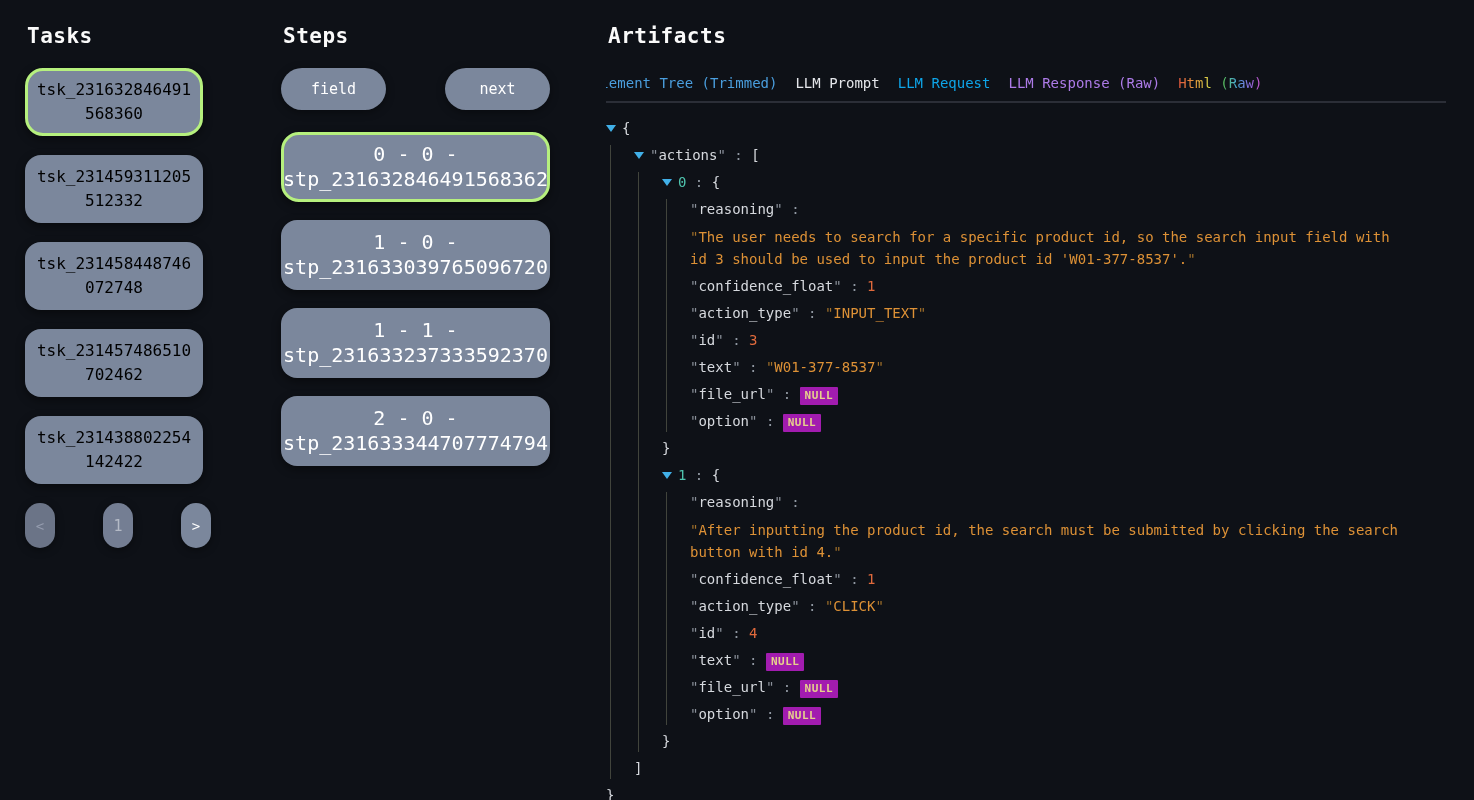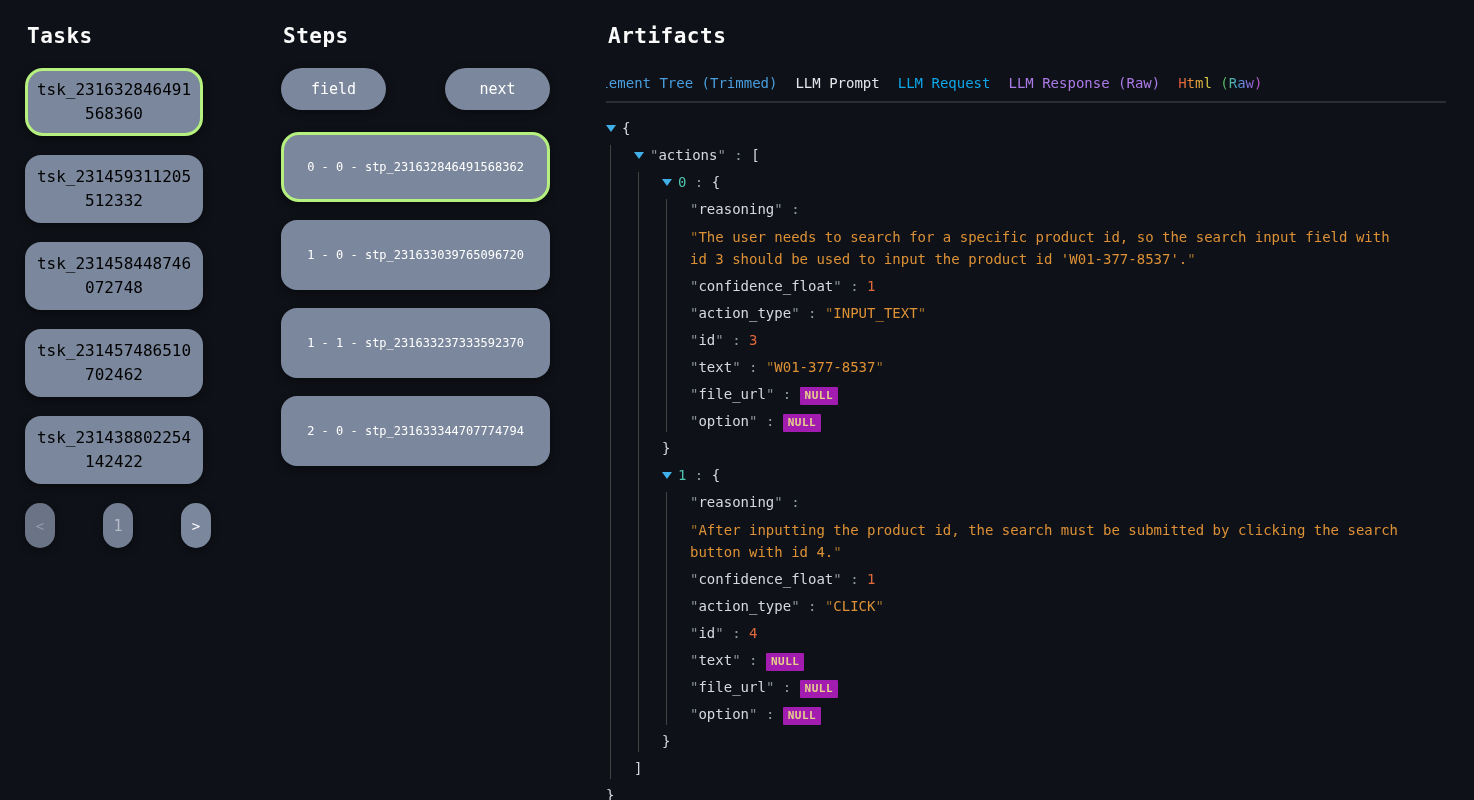--- a/index.html
+++ b/index.html
@@ -40,21 +40,21 @@
   .prevnext{ display:flex; justify-content:space-between; margin-bottom:22px; }
   .pn-btn{
     width:105px; height:42px; border:none; border-radius:21px; cursor:pointer;
     background:#7b879c; color:#fff; font-family:inherit; font-size:15px;
     box-shadow:0 2px 8px rgba(0,0,0,.4);
   }
   .step-btn{
     display:flex; align-items:center; justify-content:center;
     width:269px; min-height:70px; margin-bottom:18px;
     background:#7b879c; color:#fff; border:none; border-radius:16px;
-    padding:10px; font-family:inherit; font-size:12px; line-height:25px;
+    padding:10px; font-family:inherit; font-size:20px; line-height:25px;
     text-align:center; cursor:pointer; box-shadow:0 3px 10px rgba(0,0,0,.45);
   }
   .step-btn.selected{ border:3px solid #b6f07e; border-radius:18px; padding:7px; }
   
   .artifacts-panel{ position:absolute; left:606px; top:13px; width:840px; }
   .tabs{ overflow:hidden; width:840px; border-bottom:2px solid #2b2e37; margin-top:26px; }
   .tabs-inner{ display:flex; gap:18px; margin-left:-14px; white-space:nowrap; }
   .tab{
     font-size:14px; padding-bottom:9px; cursor:pointer; background:none; border:none;
     font-family:inherit; line-height:18px;

